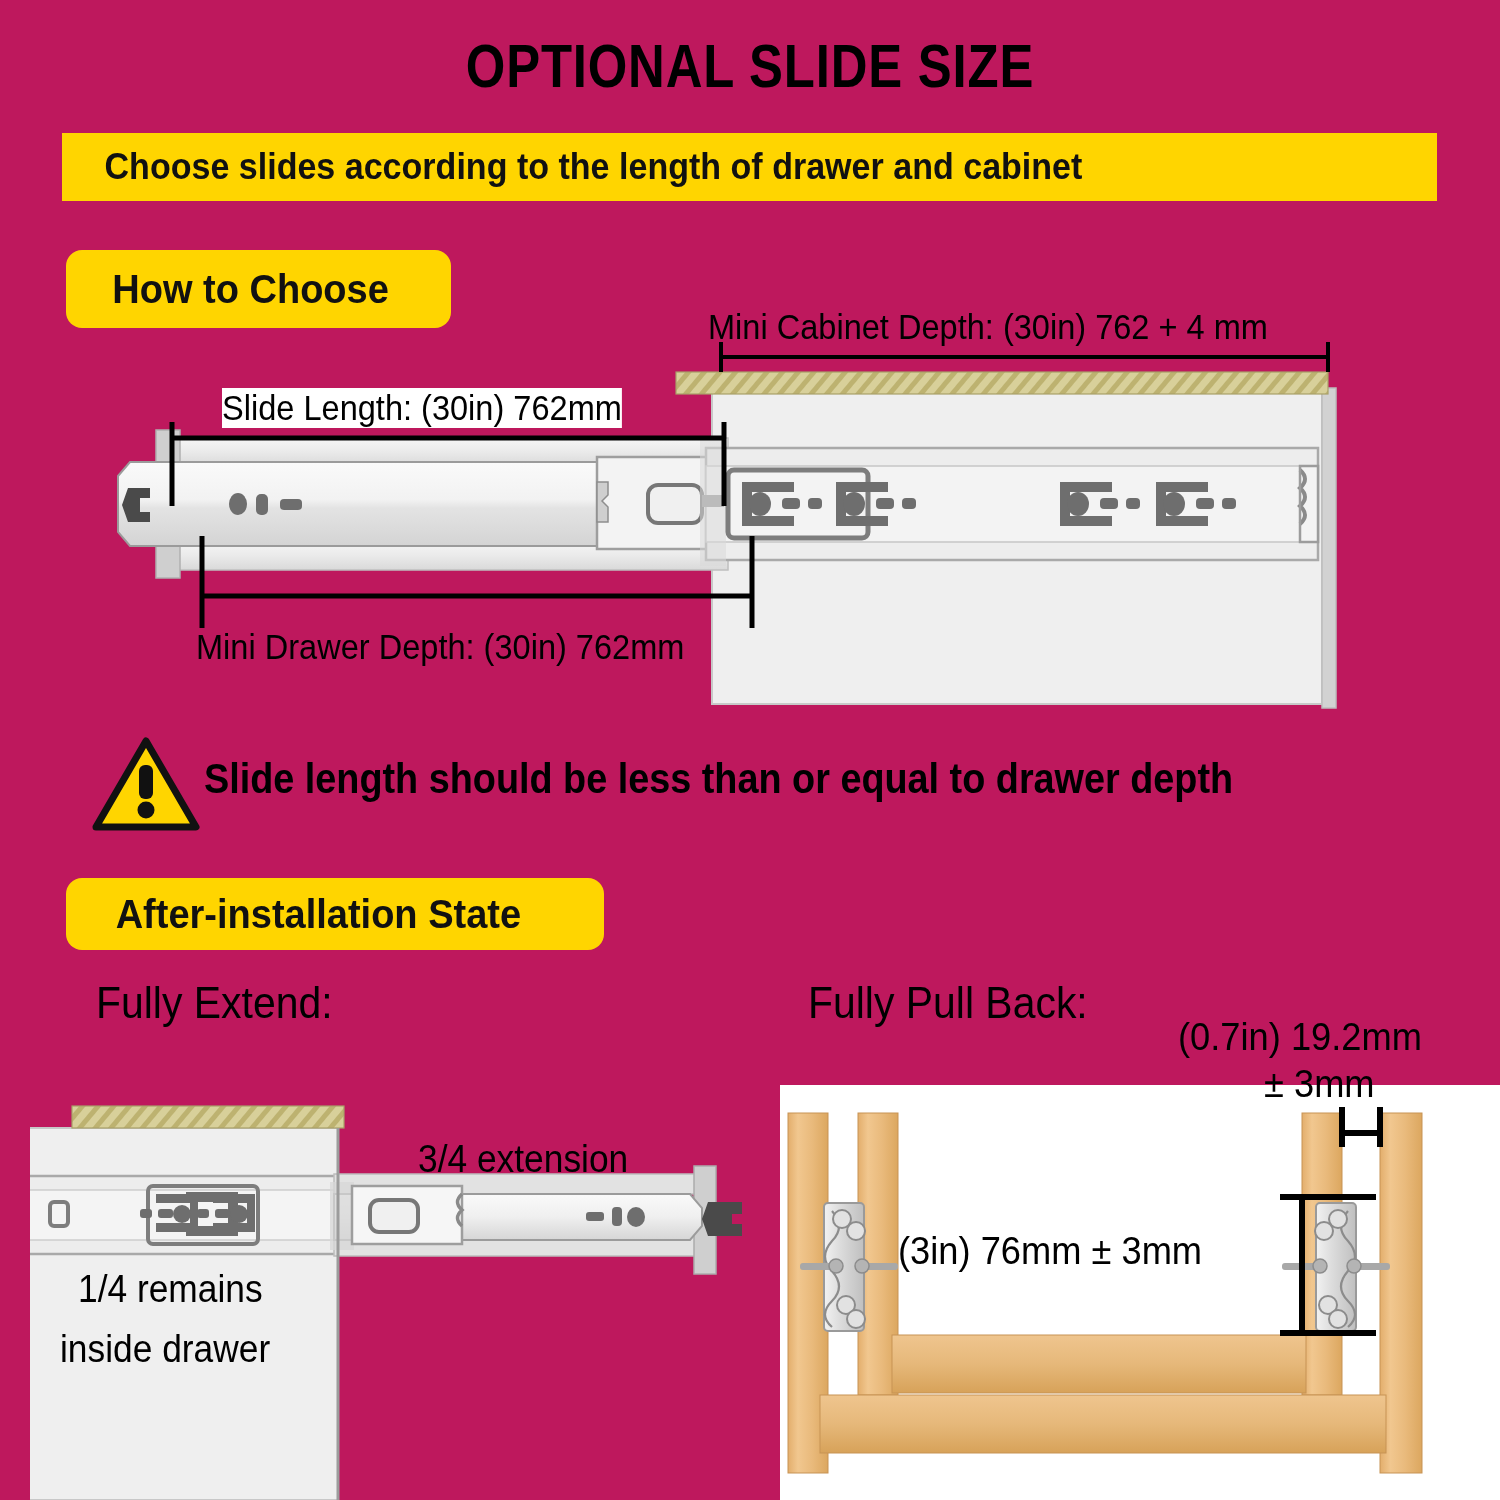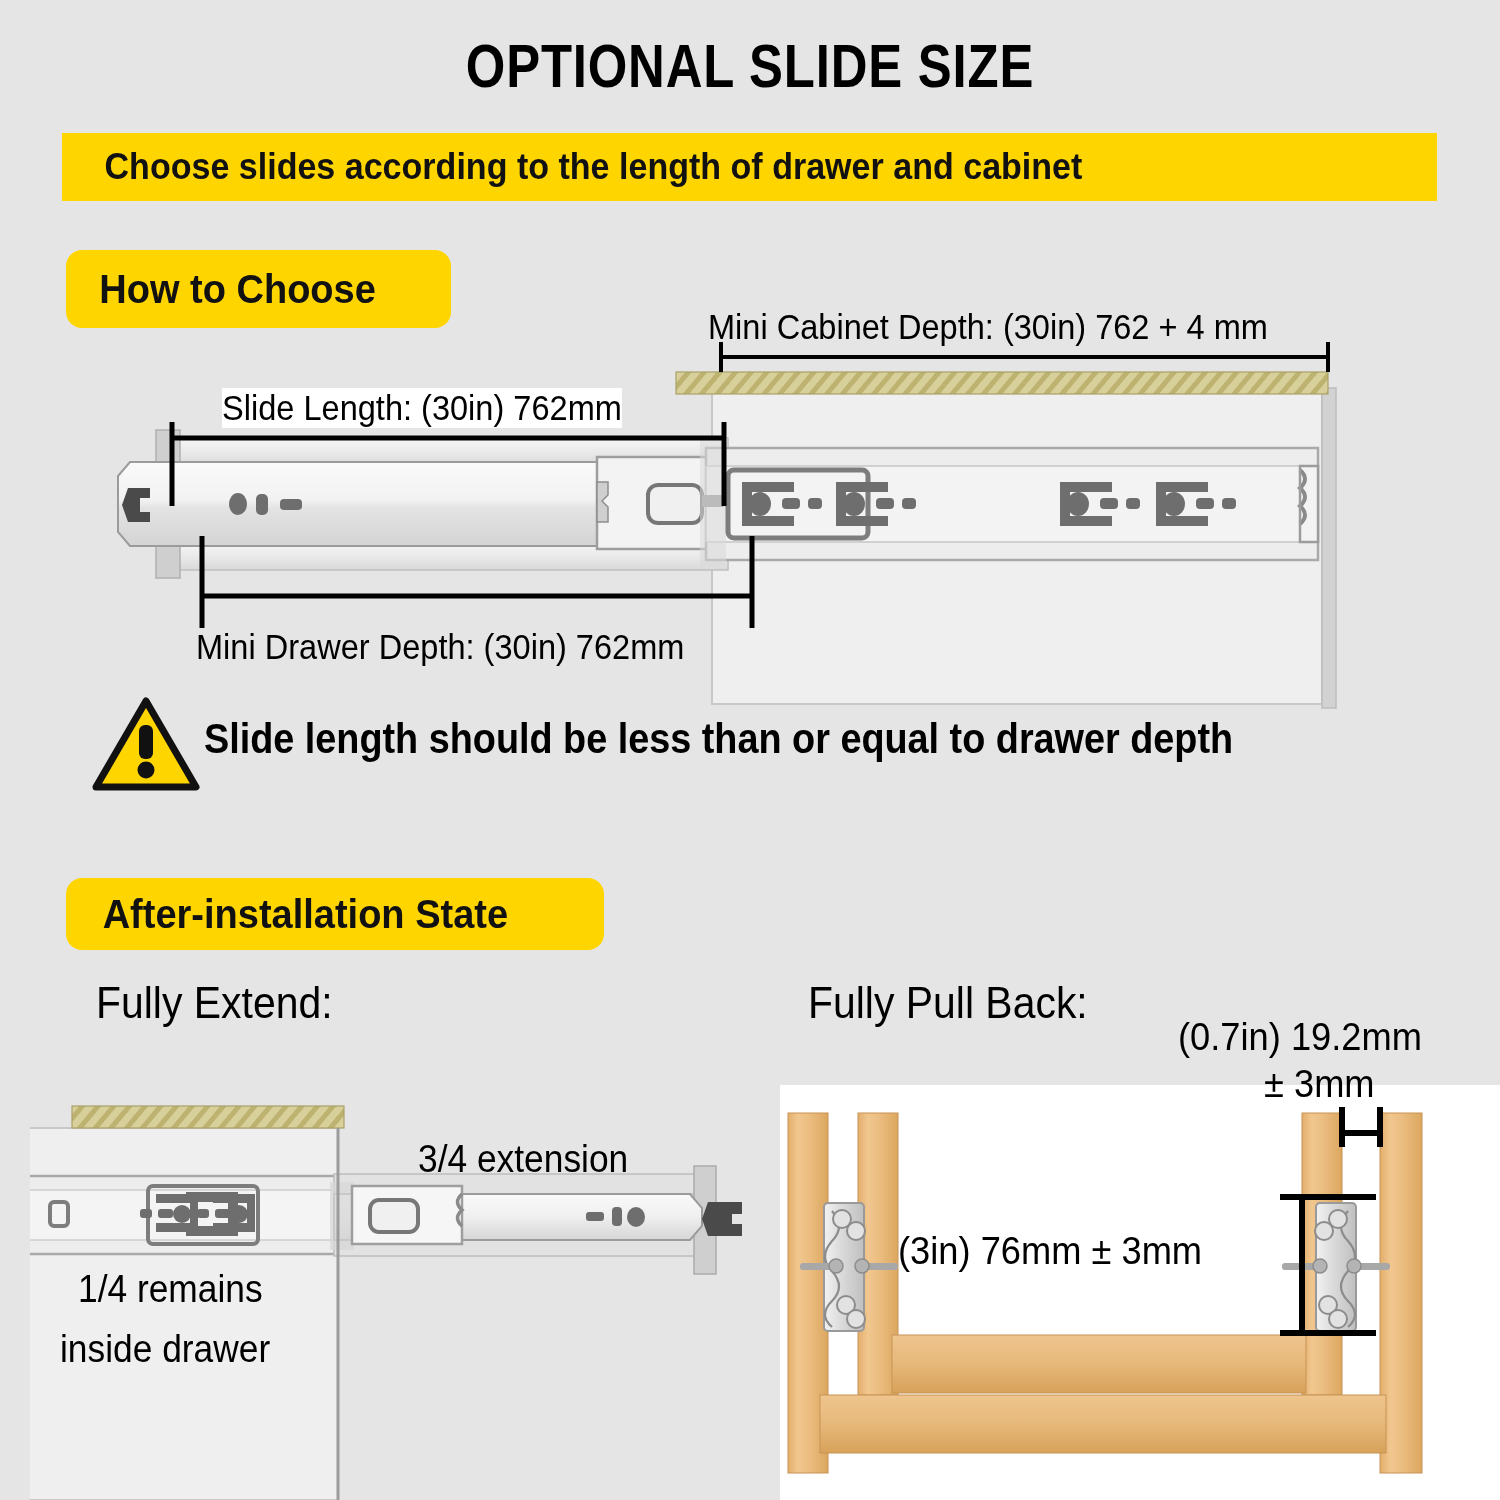--- a/index.html
+++ b/index.html
@@ -8,21 +8,21 @@
     background: #ffffff;
   }
   body {
     font-family: "Liberation Sans", sans-serif;
     -webkit-font-smoothing: antialiased;
   }
   #page {
     position: relative;
     width: 1500px;
     height: 1500px;
-    background: #e5e5e5;
+    background: #be185d;
     overflow: hidden;
   }
 
   
   .title {
     position: absolute;
     left: 0;
     top: 30px;
     width: 1500px;
     text-align: center;
@@ -55,21 +55,21 @@
     white-space: nowrap;
   }
 
   
   .pill {
     position: absolute;
     background: #FFD500;
     border-radius: 16px;
     display: flex;
     align-items: center;
-    padding: 0 26px;
+    padding: 0 39px;
     box-sizing: border-box;
   }
   .pill-text {
     font-size: 40px;
     font-weight: bold;
     color: #111;
     white-space: nowrap;
     transform: scaleX(0.95);
   }
   #pill-how   { left: 66px; top: 250px; width: 385px; height: 78px; }
@@ -85,21 +85,21 @@
     transform-origin: left center;
   }
   .lbl.big {
     font-size: 40px;
   }
 
   
   #warn-row {
     position: absolute;
     left: 92px;
-    top: 695px;
+    top: 735px;
     width: 1350px;
     height: 100px;
   }
   #warn-icon { position: absolute; left: 0; top: 2px; width: 108px; height: 96px; }
   #warn-text {
     position: absolute;
     left: 112px;
     top: 20px;
     font-size: 42px;
     font-weight: bold;

